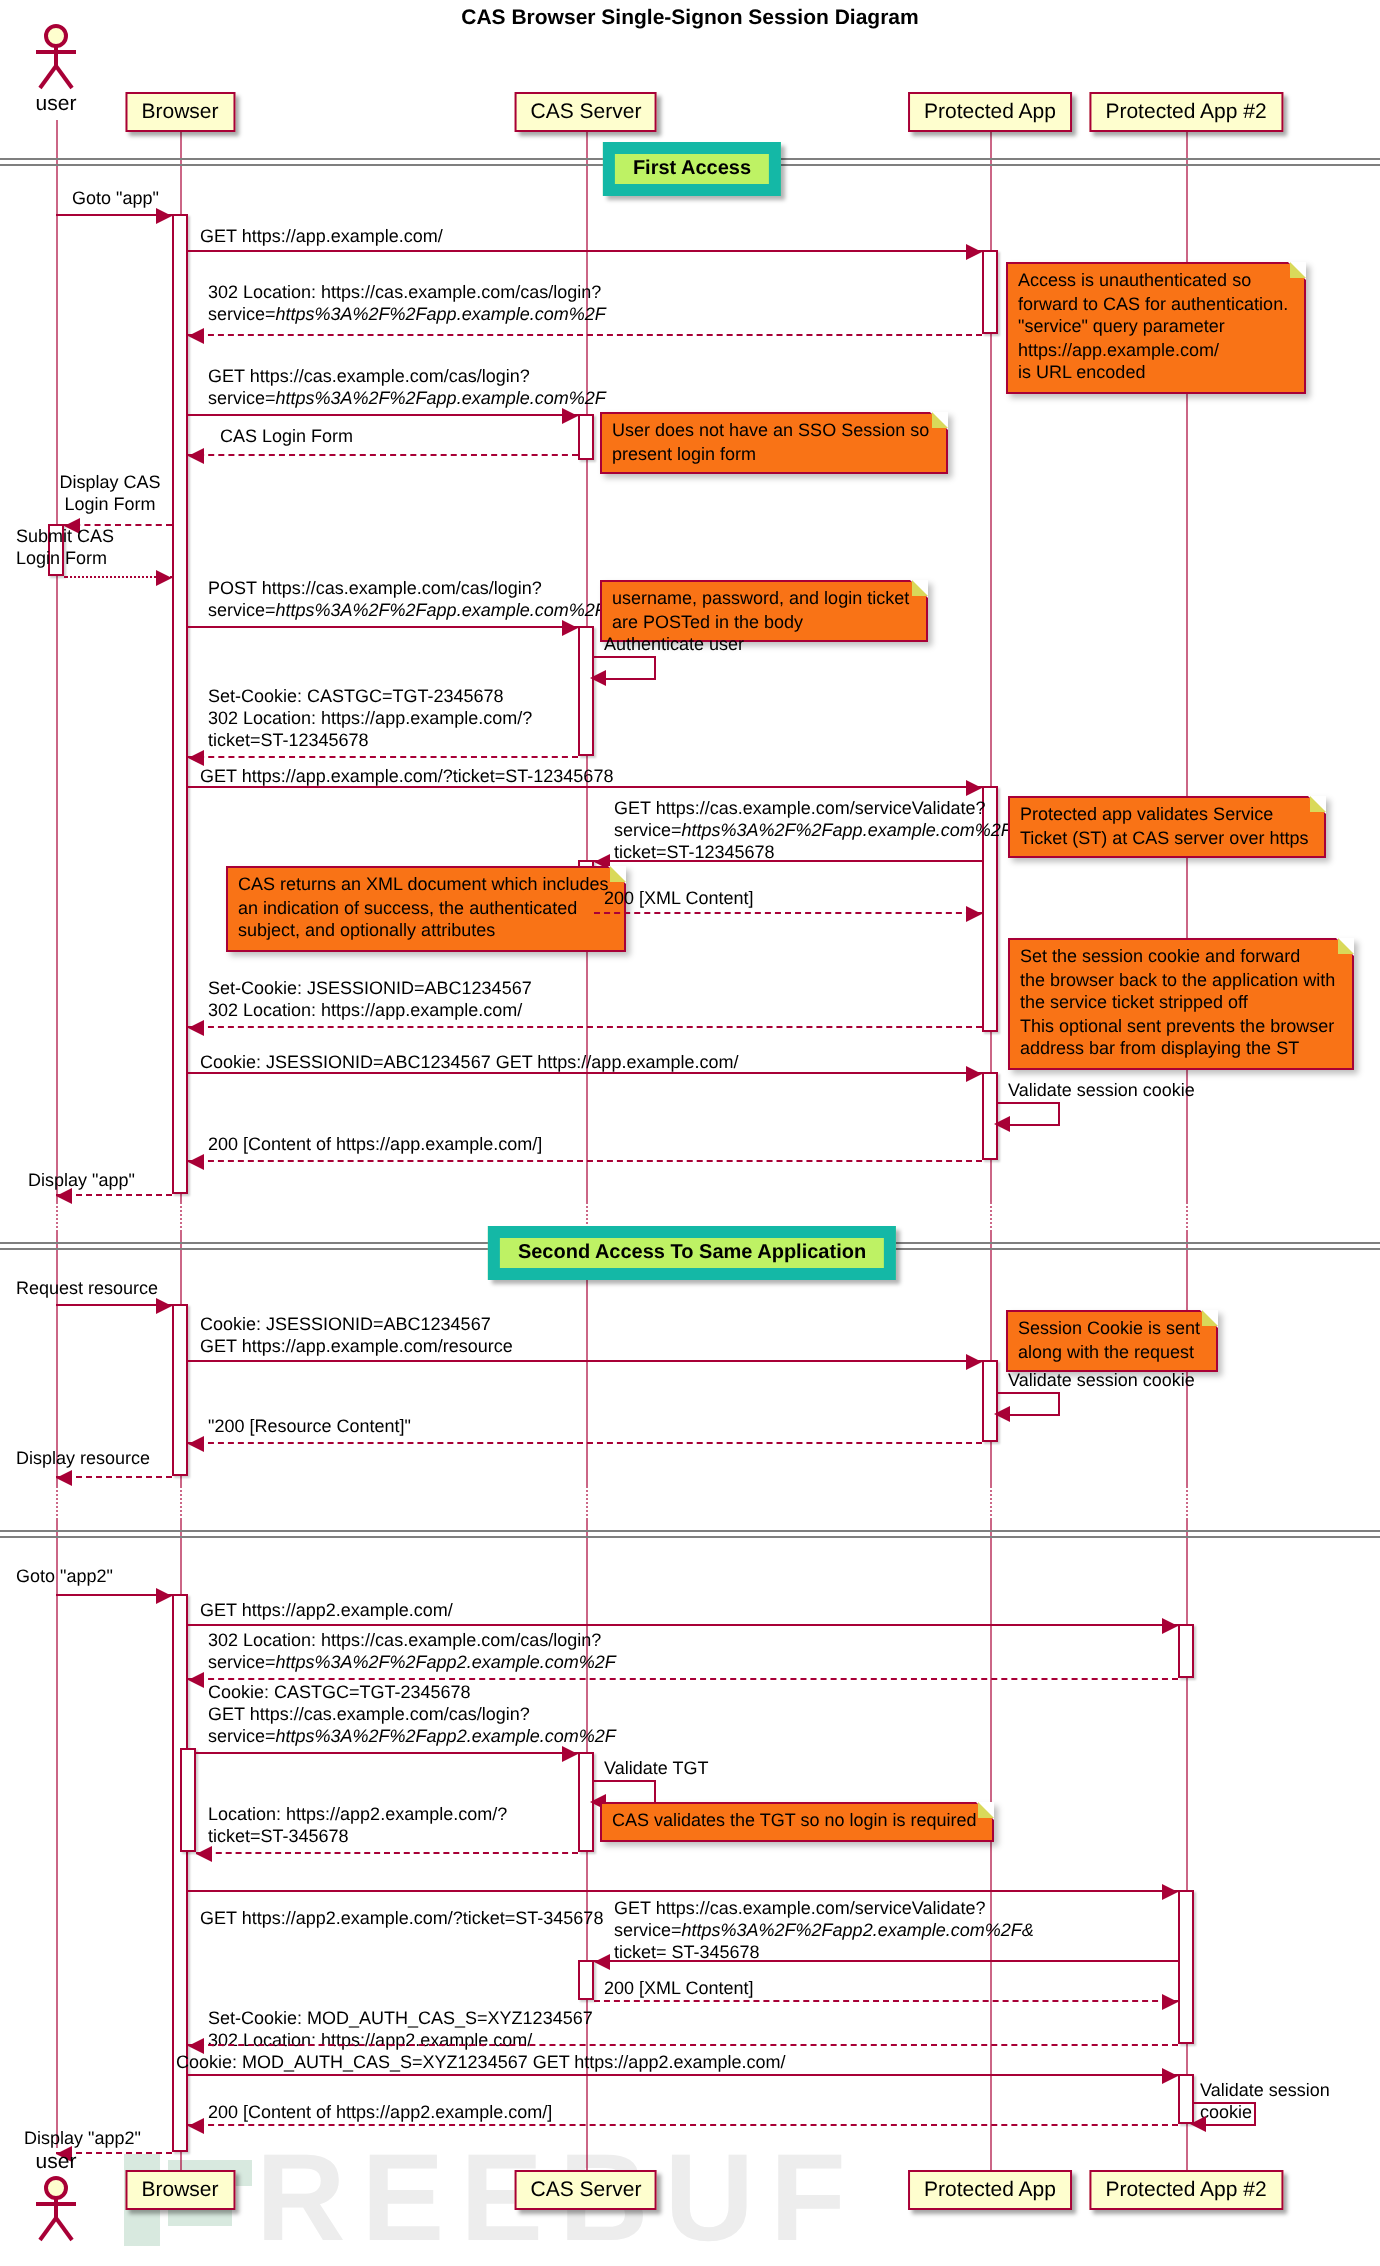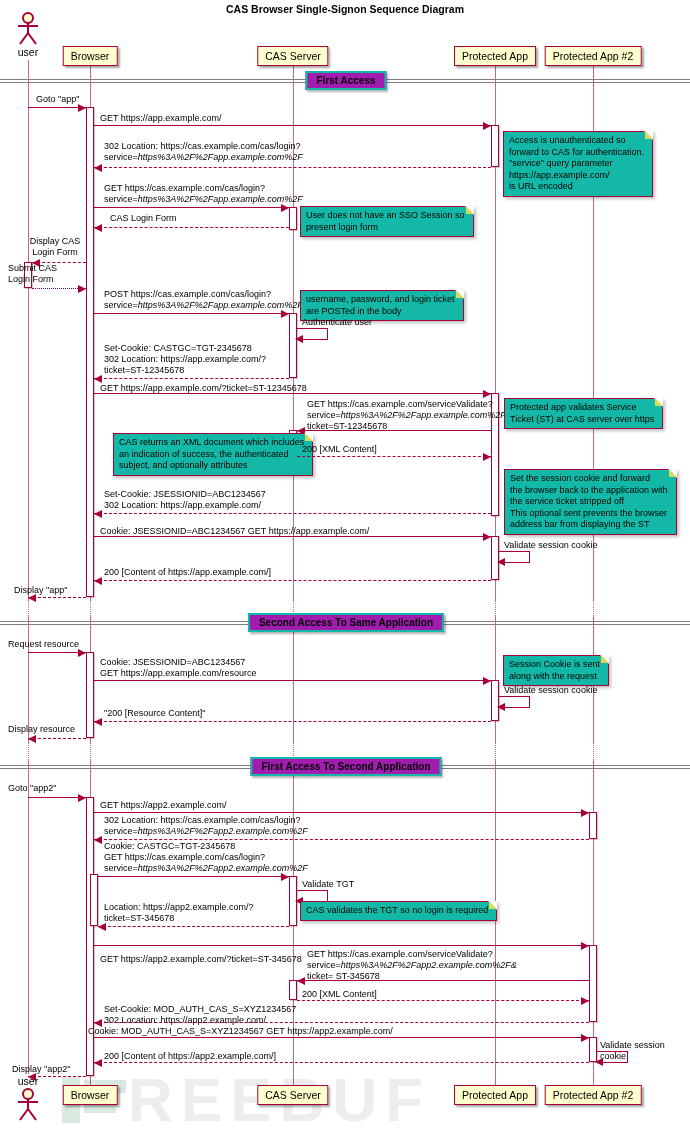--- a/index.html
+++ b/index.html
@@ -12,40 +12,40 @@
   .lbl{position:absolute;font-size:9px;line-height:11px;white-space:pre-line;}
   .lbl i{font-style:italic;}
   .arrow{position:absolute;height:0;border-top:1px solid #A80036;}
   .arrow.da{border-top-style:dashed;}
   .arrow.dt{border-top-style:dotted;}
   .ah{position:absolute;width:0;height:0;border-top:4px solid transparent;border-bottom:4px solid transparent;top:-4px;}
   .ah-r{right:0;border-left:8px solid #A80036;}
   .ah-l{left:0;border-right:8px solid #A80036;}
   .loop{position:absolute;width:30px;height:10px;border:1px solid #A80036;border-left:none;}
   .lah{top:auto;bottom:-4px;left:-2px;}
-  .note{position:absolute;background:#14b8a6;border:1px solid #A80036;box-shadow:2px 2px 3px rgba(0,0,0,.25);padding:3px 8px 3px 5px;font-size:9px;line-height:11.5px;white-space:pre-line;width:max-content;}
+  .note{position:absolute;background:#f97316;border:1px solid #A80036;box-shadow:2px 2px 3px rgba(0,0,0,.25);padding:3px 8px 3px 5px;font-size:9px;line-height:11.5px;white-space:pre-line;width:max-content;}
   .note::before{content:"";position:absolute;top:-1px;right:-1px;border-top:9px solid #fff;border-left:9px solid transparent;}
   .note::after{content:"";position:absolute;top:-1px;right:-1px;width:0;height:0;border-right:8px solid transparent;border-bottom:8px solid #d9d95a;}
   .divline{position:absolute;left:0;width:690px;height:0;border-top:1px solid #7f7f7f;}
-  .divbox{position:absolute;left:346px;transform:translateX(-50%);background:#a21caf;border:2px solid #14b8a6;box-shadow:2px 2px 2px rgba(0,0,0,.3);font-weight:bold;font-size:10px;padding:2px 9px;white-space:nowrap;}
+  .divbox{position:absolute;left:346px;transform:translateX(-50%);background:#bef264;border:6px solid #14b8a6;box-shadow:2px 2px 2px rgba(0,0,0,.3);font-weight:bold;font-size:10px;padding:2px 9px;white-space:nowrap;}
   .wm-text{position:absolute;left:128px;top:1064px;font-size:62px;font-weight:bold;color:#ededed;letter-spacing:8px;}
   .wm-block{position:absolute;background:#d8e9df;}
   .ulabel{position:absolute;font-size:10.5px;text-align:center;width:48px;left:4px;}
 </style>
 </head>
 <body>
 
 <div id="diagram">
 
   <div class="wm-block" style="left:62px;top:1077px;width:18px;height:46px"></div>
   <div class="wm-block" style="left:84px;top:1080px;width:42px;height:13px"></div>
   <div class="wm-block" style="left:84px;top:1101px;width:32px;height:12px"></div>
   <div class="wm-text">REEBUF</div>
 
-  <div class="title">CAS Browser Single-Signon Sequence Diagram</div>
+  <div class="title">CAS Browser Single-Signon Session Diagram</div>
 
   <div class="ll" style="left:28px;top:60px;height:540px"></div>
   <div class="ll dot" style="left:28px;top:600px;height:16px"></div>
   <div class="ll" style="left:28px;top:616px;height:126px"></div>
   <div class="ll dot" style="left:28px;top:742px;height:18px"></div>
   <div class="ll" style="left:28px;top:760px;height:314px"></div>
 
   <div class="ll" style="left:90px;top:66px;height:534px"></div>
   <div class="ll dot" style="left:90px;top:600px;height:16px"></div>
   <div class="ll" style="left:90px;top:616px;height:126px"></div>
@@ -246,21 +246,20 @@
       <i class="ah ah-l"></i>
     </div>
 
   <div class="lbl" style="left:8px;top:724px">Display resource</div>
   <div class="arrow da" style="left:28px;top:738px;width:58px">
       <i class="ah ah-l"></i>
     </div>
 
   <div class="divline" style="top:765px"></div>
   <div class="divline" style="top:768px"></div>
-  <div class="divbox" style="top:757px">First Access To Second Application</div>
 
   <div class="lbl" style="left:8px;top:783px">Goto "app2"</div>
   <div class="arrow" style="left:28px;top:797px;width:58px">
       <i class="ah ah-r"></i>
     </div>
 
   <div class="lbl" style="left:100px;top:800px">GET https://app2.example.com/</div>
   <div class="arrow" style="left:94px;top:812px;width:495px">
       <i class="ah ah-r"></i>
     </div>

